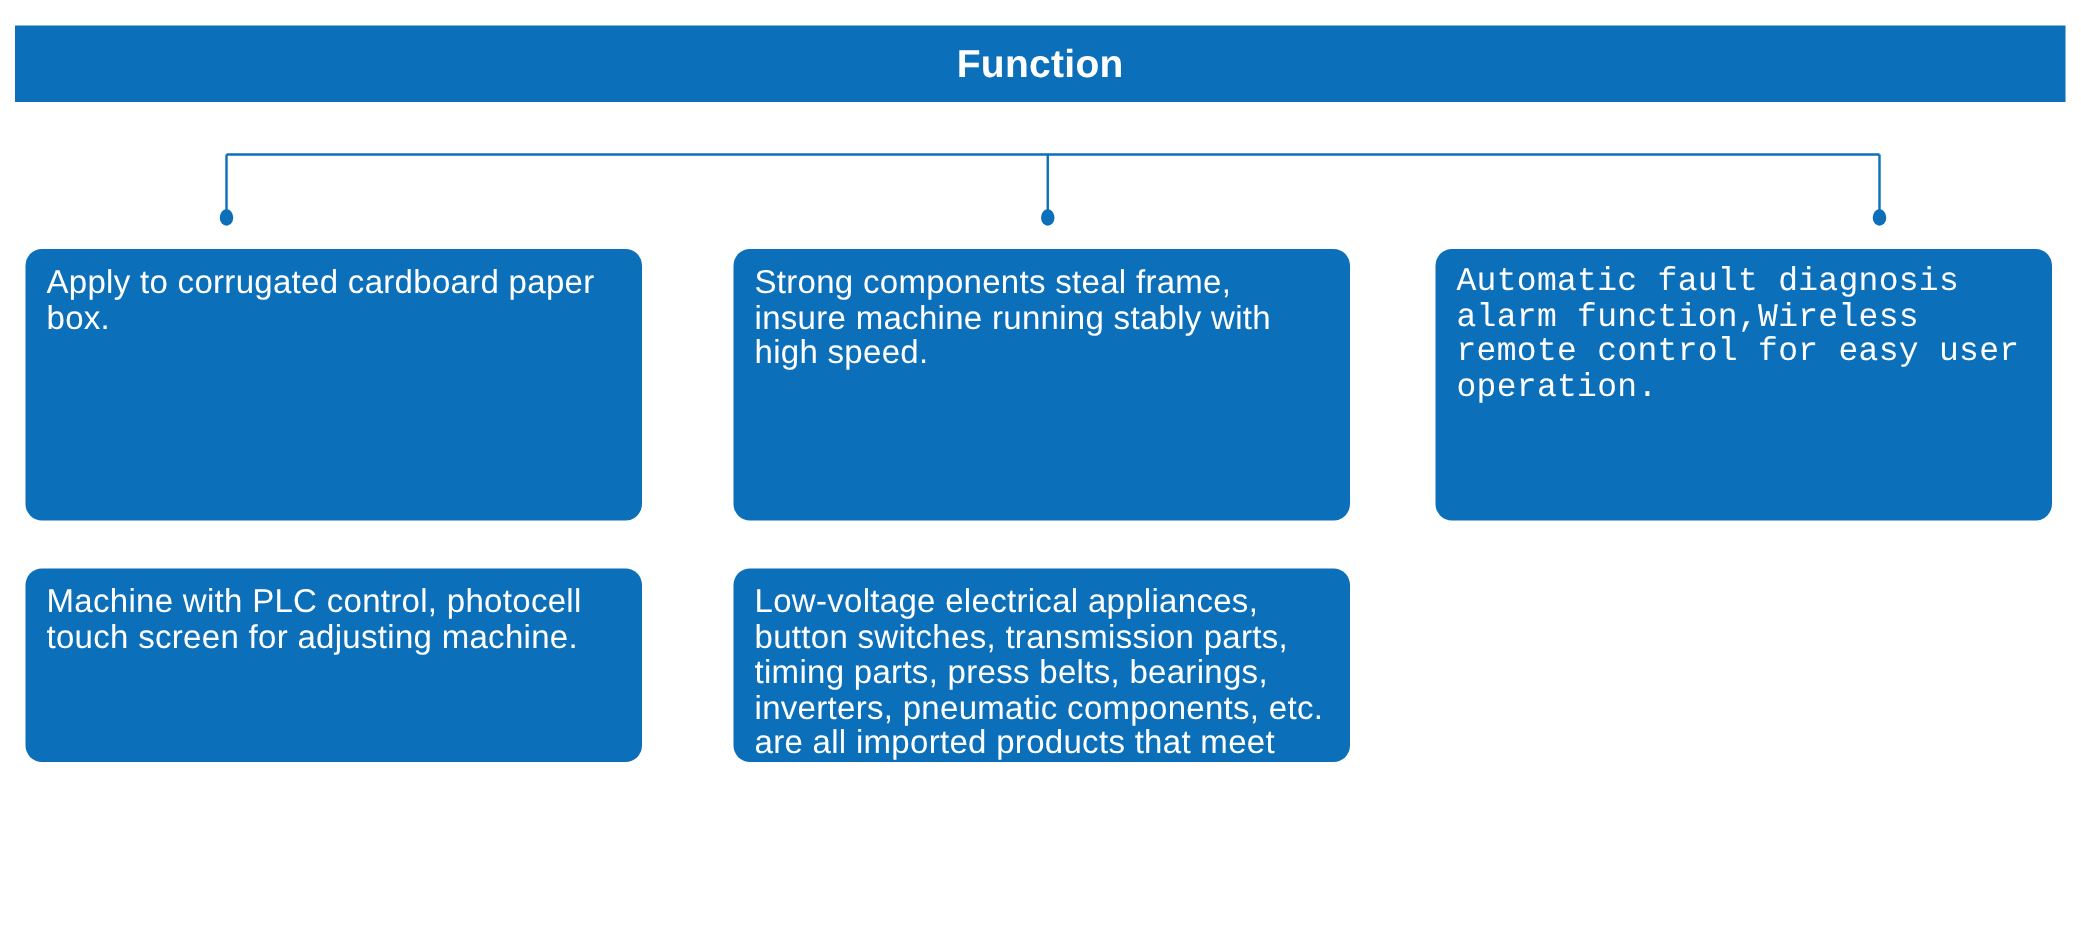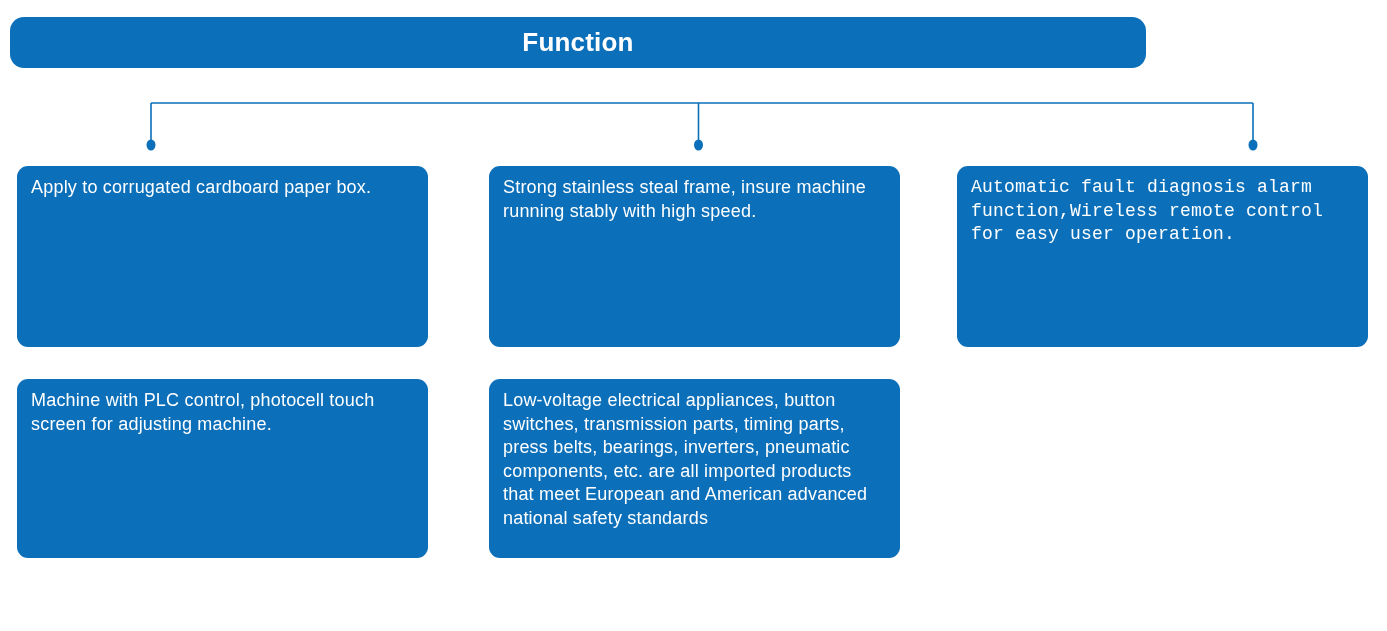--- a/index.html
+++ b/index.html
@@ -16,27 +16,26 @@
     width: 1387px;
     height: 631px;
     background: var(--background);
     overflow: hidden;
   }
 
   .header-bar {
     position: absolute;
     left: 10px;
     top: 17px;
-    width: 1136px;
+    width: 1367px;
     height: 51px;
     background: var(--accent);
     display: flex;
     align-items: center;
     justify-content: center;
-    border-radius: 14px;
   }
   .header-title {
     color: var(--text-on-accent);
     font-size: 26px;
     font-weight: 700;
     letter-spacing: 0.2px;
   }
 
   .connector-svg {
     position: absolute;
@@ -53,27 +52,27 @@
   .connector-svg ellipse {
     fill: var(--accent);
   }
 
   .info-box {
     position: absolute;
     width: 411px;
     background: var(--accent);
     border-radius: 11px;
     color: var(--text-on-accent);
-    font-size: 18px;
+    font-size: 22px;
     line-height: 23.5px;
     letter-spacing: 0.2px;
     padding: 10px 16px 10px 14px;
   }
   .row-1 { top: 166px; height: 181px; }
-  .row-2 { top: 379px; height: 179px; }
+  .row-2 { top: 379px; height: 129px; }
   .col-1 { left: 17px; }
   .col-2 { left: 489px; }
   .col-3 { left: 957px; font-family: Liberation Mono, monospace; }
 </style>
 </head>
 <body>
 
 <div class="canvas">
 
   <div class="header-bar">
@@ -85,21 +84,21 @@
     <line x1="151" y1="103" x2="151" y2="141"></line>
     <line x1="698.5" y1="103" x2="698.5" y2="141"></line>
     <line x1="1253" y1="103" x2="1253" y2="141"></line>
     <ellipse cx="151" cy="145" rx="4.5" ry="5.5"></ellipse>
     <ellipse cx="698.5" cy="145" rx="4.5" ry="5.5"></ellipse>
     <ellipse cx="1253" cy="145" rx="4.5" ry="5.5"></ellipse>
   </svg>
 
   <div class="info-box row-1 col-1">Apply to corrugated cardboard paper box.</div>
 
-  <div class="info-box row-1 col-2">Strong stainless steal frame, insure machine running stably with high speed.</div>
+  <div class="info-box row-1 col-2">Strong components steal frame, insure machine running stably with high speed.</div>
 
   <div class="info-box row-1 col-3">Automatic fault diagnosis alarm function,Wireless remote control for easy user operation.</div>
 
   <div class="info-box row-2 col-1">Machine with PLC control, photocell touch screen for adjusting machine.</div>
 
   <div class="info-box row-2 col-2">Low-voltage electrical appliances, button switches, transmission parts, timing parts, press belts, bearings,  inverters, pneumatic components, etc. are all imported products that meet European and American advanced national safety standards</div>
 
 
 </div>
 

